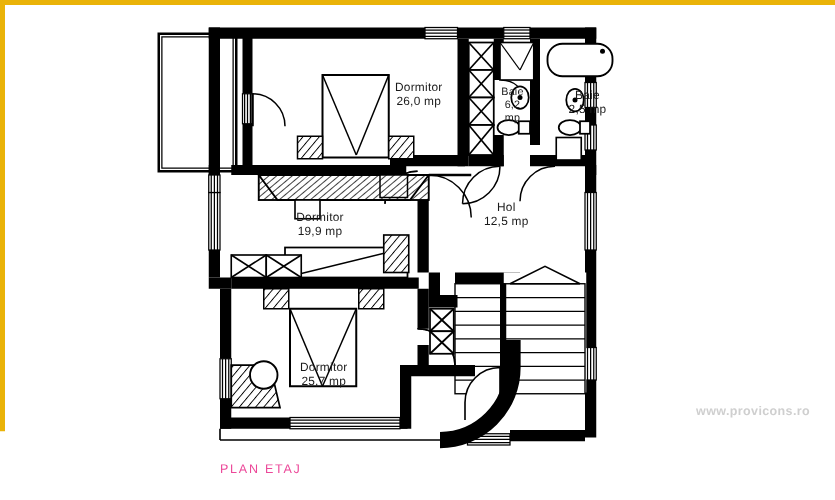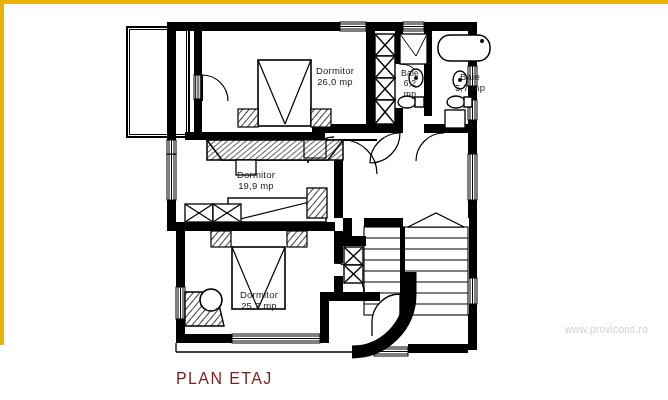--- a/index.html
+++ b/index.html
@@ -25,30 +25,31 @@
     letter-spacing:.2px;
     white-space:nowrap;
     pointer-events:none;
   }
   .label .rname{display:block;font-size:9.5px;}
   .label .rarea{display:block;font-size:9.5px;}
   .label.small .rname,.label.small .rarea{font-size:8.6px;}
   #plan-title{
     position:absolute;
     left:172px;top:366px;
-    font-size:16px;
+    font-size:10px;
     letter-spacing:1.4px;
-    color:#7f1d1d;
+    color:#ec4899;
   }
   #watermark{
     position:absolute;
     right:16px;bottom:6px;
     font-size:10px;
     color:#cfcfcf;
     letter-spacing:.3px;
+    font-weight:bold;
   }
 </style>
 </head>
 <body>
 
 <div id="page">
 
   <svg id="plan-svg" width="668" height="400" viewBox="0 0 668 400">
     <defs>
 
@@ -417,23 +418,27 @@
   </div>
 
   <div class="label small" style="left:392px;top:64px;width:28px;line-height:1.2;">
     <span class="rname">Baie</span>
     <span class="rarea">6,2</span>
     <span class="rarea">mp</span>
   </div>
 
   <div class="label" style="left:436px;top:68px;width:60px;">
     <span class="rname">Baie</span>
-    <span class="rarea">5,7 mp</span>
-  </div>
-
+    <span class="rarea">2,5 mp</span>
+  </div>
+
+  <div class="label" style="left:370px;top:158px;width:62px;">
+    <span class="rname">Hol</span>
+    <span class="rarea">12,5 mp</span>
+  </div>
 
   <div class="label" style="left:219px;top:166px;width:66px;">
     <span class="rname">Dormitor</span>
     <span class="rarea">19,9 mp</span>
   </div>
 
   <div class="label" style="left:222px;top:286px;width:66px;">
     <span class="rname">Dormitor</span>
     <span class="rarea">25,7 mp</span>
   </div>

